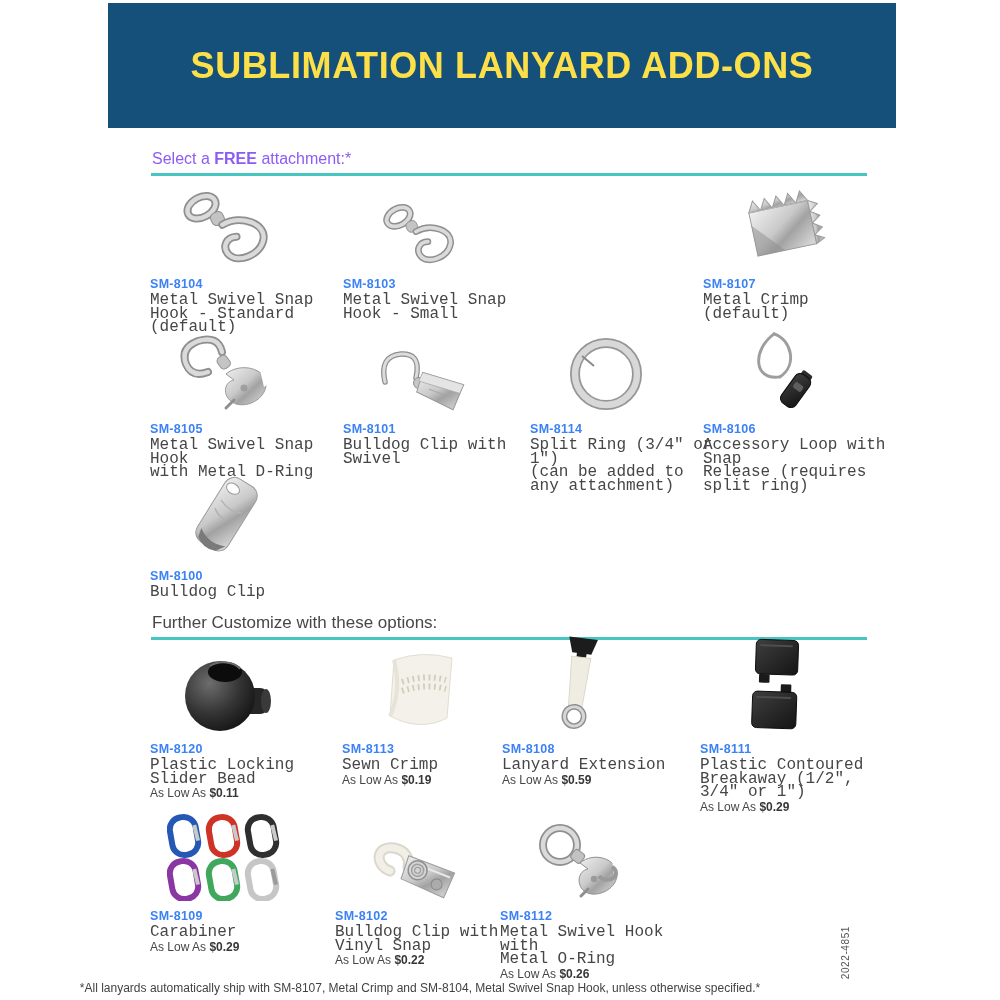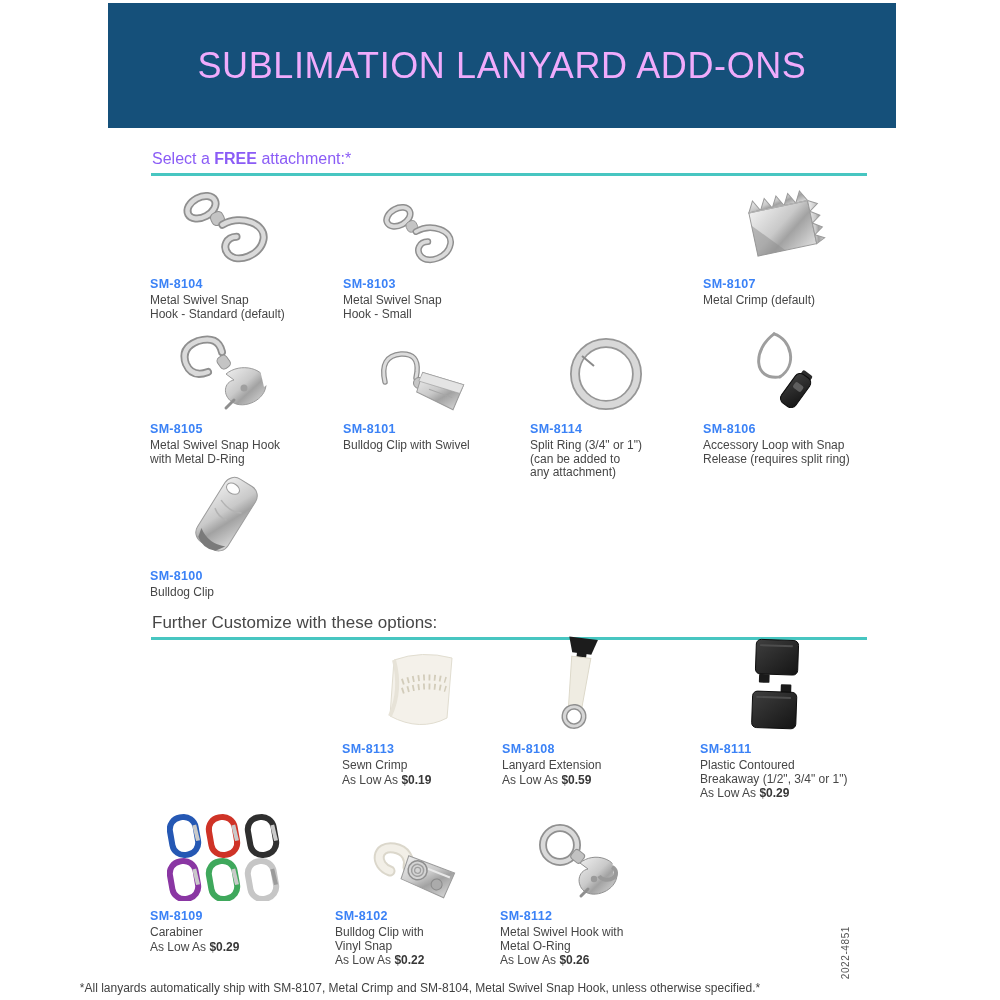--- a/index.html
+++ b/index.html
@@ -1,30 +1,30 @@
 <!DOCTYPE html>
 <html><head>
 <meta charset="utf-8">
 <style>
   html,body{margin:0;padding:0;background:#ffffff;}
   body{width:1000px;height:1000px;position:relative;font-family:"Liberation Sans",sans-serif;color:#3f3f3f;overflow:hidden;}
   .page{position:absolute;inset:0;background:#fff;}
 
   .banner{position:absolute;left:108px;top:3px;width:788px;height:125px;background:#15507a;
           display:flex;align-items:center;justify-content:center;}
-  .banner h1{margin:1px;color:#f0abfc;font-size:36px;font-weight:normal;letter-spacing:.6px;white-space:nowrap;}
+  .banner h1{margin:1px;color:#fde047;font-size:36px;font-weight:bold;letter-spacing:.6px;white-space:nowrap;}
 
   .sec-head{position:absolute;font-size:16px;color:#8b5cf6;white-space:nowrap;}
   .sec-head b{font-weight:bold;}
   .divider{position:absolute;left:151px;width:716px;height:3px;background:#47c6c1;border:none;margin:0;}
 
   .cell{position:absolute;width:190px;}
   .photo{width:152px;height:84px;display:flex;align-items:flex-end;justify-content:center;overflow:visible;}
   .sku{font-weight:bold;font-size:12.5px;letter-spacing:.3px;color:#3b82f6;margin-top:8px;white-space:nowrap;}
-  .desc{font-size:12px;line-height:13.5px;color:#464646;white-space:pre-line;margin-top:3px;}
+  .desc{font-size:16px;line-height:13.5px;color:#464646;white-space:pre-line;margin-top:3px;font-family:Liberation Mono, monospace;}
   .price{font-size:12px;line-height:13.5px;color:#464646;margin-top:1px;white-space:nowrap;}
   .price b{color:#373737;}
 
   .footnote{position:absolute;left:0;top:981px;width:840px;text-align:center;font-size:12px;color:#424242;}
   .doccode{position:absolute;left:840px;top:926px;font-size:10px;color:#555;
            writing-mode:vertical-rl;transform:rotate(180deg);letter-spacing:.6px;}
 
   
   .m-out{fill:none;stroke:#8f8f8f;stroke-width:8;stroke-linecap:round;stroke-linejoin:round;}
   .m-in{fill:none;stroke:#dadada;stroke-width:4.5;stroke-linecap:round;stroke-linejoin:round;}
@@ -192,20 +192,35 @@
         </g>
       </svg>
     </div>
     <div class="sku">SM-8100</div>
     <div class="desc">Bulldog Clip</div>
   </div>
 
   <div class="sec-head" style="left:152px;top:613px;font-size:17px;color:#474747">Further Customize with these options:</div>
   <div class="divider" style="top:637px"></div>
 
+  <div class="cell" style="left:150px;top:650px">
+    <div class="photo">
+      <svg width="96" height="84" viewBox="0 0 96 84">
+        <rect x="62" y="38" width="28" height="26" rx="8" fill="#262626"></rect>
+        <ellipse cx="88" cy="51" rx="5" ry="12" fill="#3a3a3a"></ellipse>
+        <circle cx="42" cy="46" r="35" fill="url(#ball)"></circle>
+        <ellipse cx="47" cy="22" rx="17" ry="10" fill="#0c0c0c"></ellipse>
+        <path d="M32,16 a18,11 0 0 1 30,3" fill="none" stroke="#6a6a6a" stroke-width="2"></path>
+      </svg>
+    </div>
+    <div class="sku">SM-8120</div>
+    <div class="desc">Plastic Locking
+Slider Bead</div>
+    <div class="price"><span>As Low As</span> <b>$0.11</b></div>
+  </div>
 
   <div class="cell" style="left:342px;top:650px">
     <div class="photo">
       <svg width="92" height="90" viewBox="0 0 92 90">
         <path d="M22,16 Q50,6 80,14 L75,74 Q48,88 18,72 Z" fill="#f4f1ea" stroke="#e1ddd0"></path>
         <path d="M22,16 Q30,46 18,72" fill="none" stroke="#e7e3d8" stroke-width="4"></path>
         <path d="M30,38 Q54,30 74,36" fill="none" stroke="#d2ccba" stroke-width="6" stroke-dasharray="1.8,3.6"></path>
         <path d="M30,47 Q54,39 74,45" fill="none" stroke="#d2ccba" stroke-width="6" stroke-dasharray="1.8,3.6"></path>
       </svg>
     </div>

